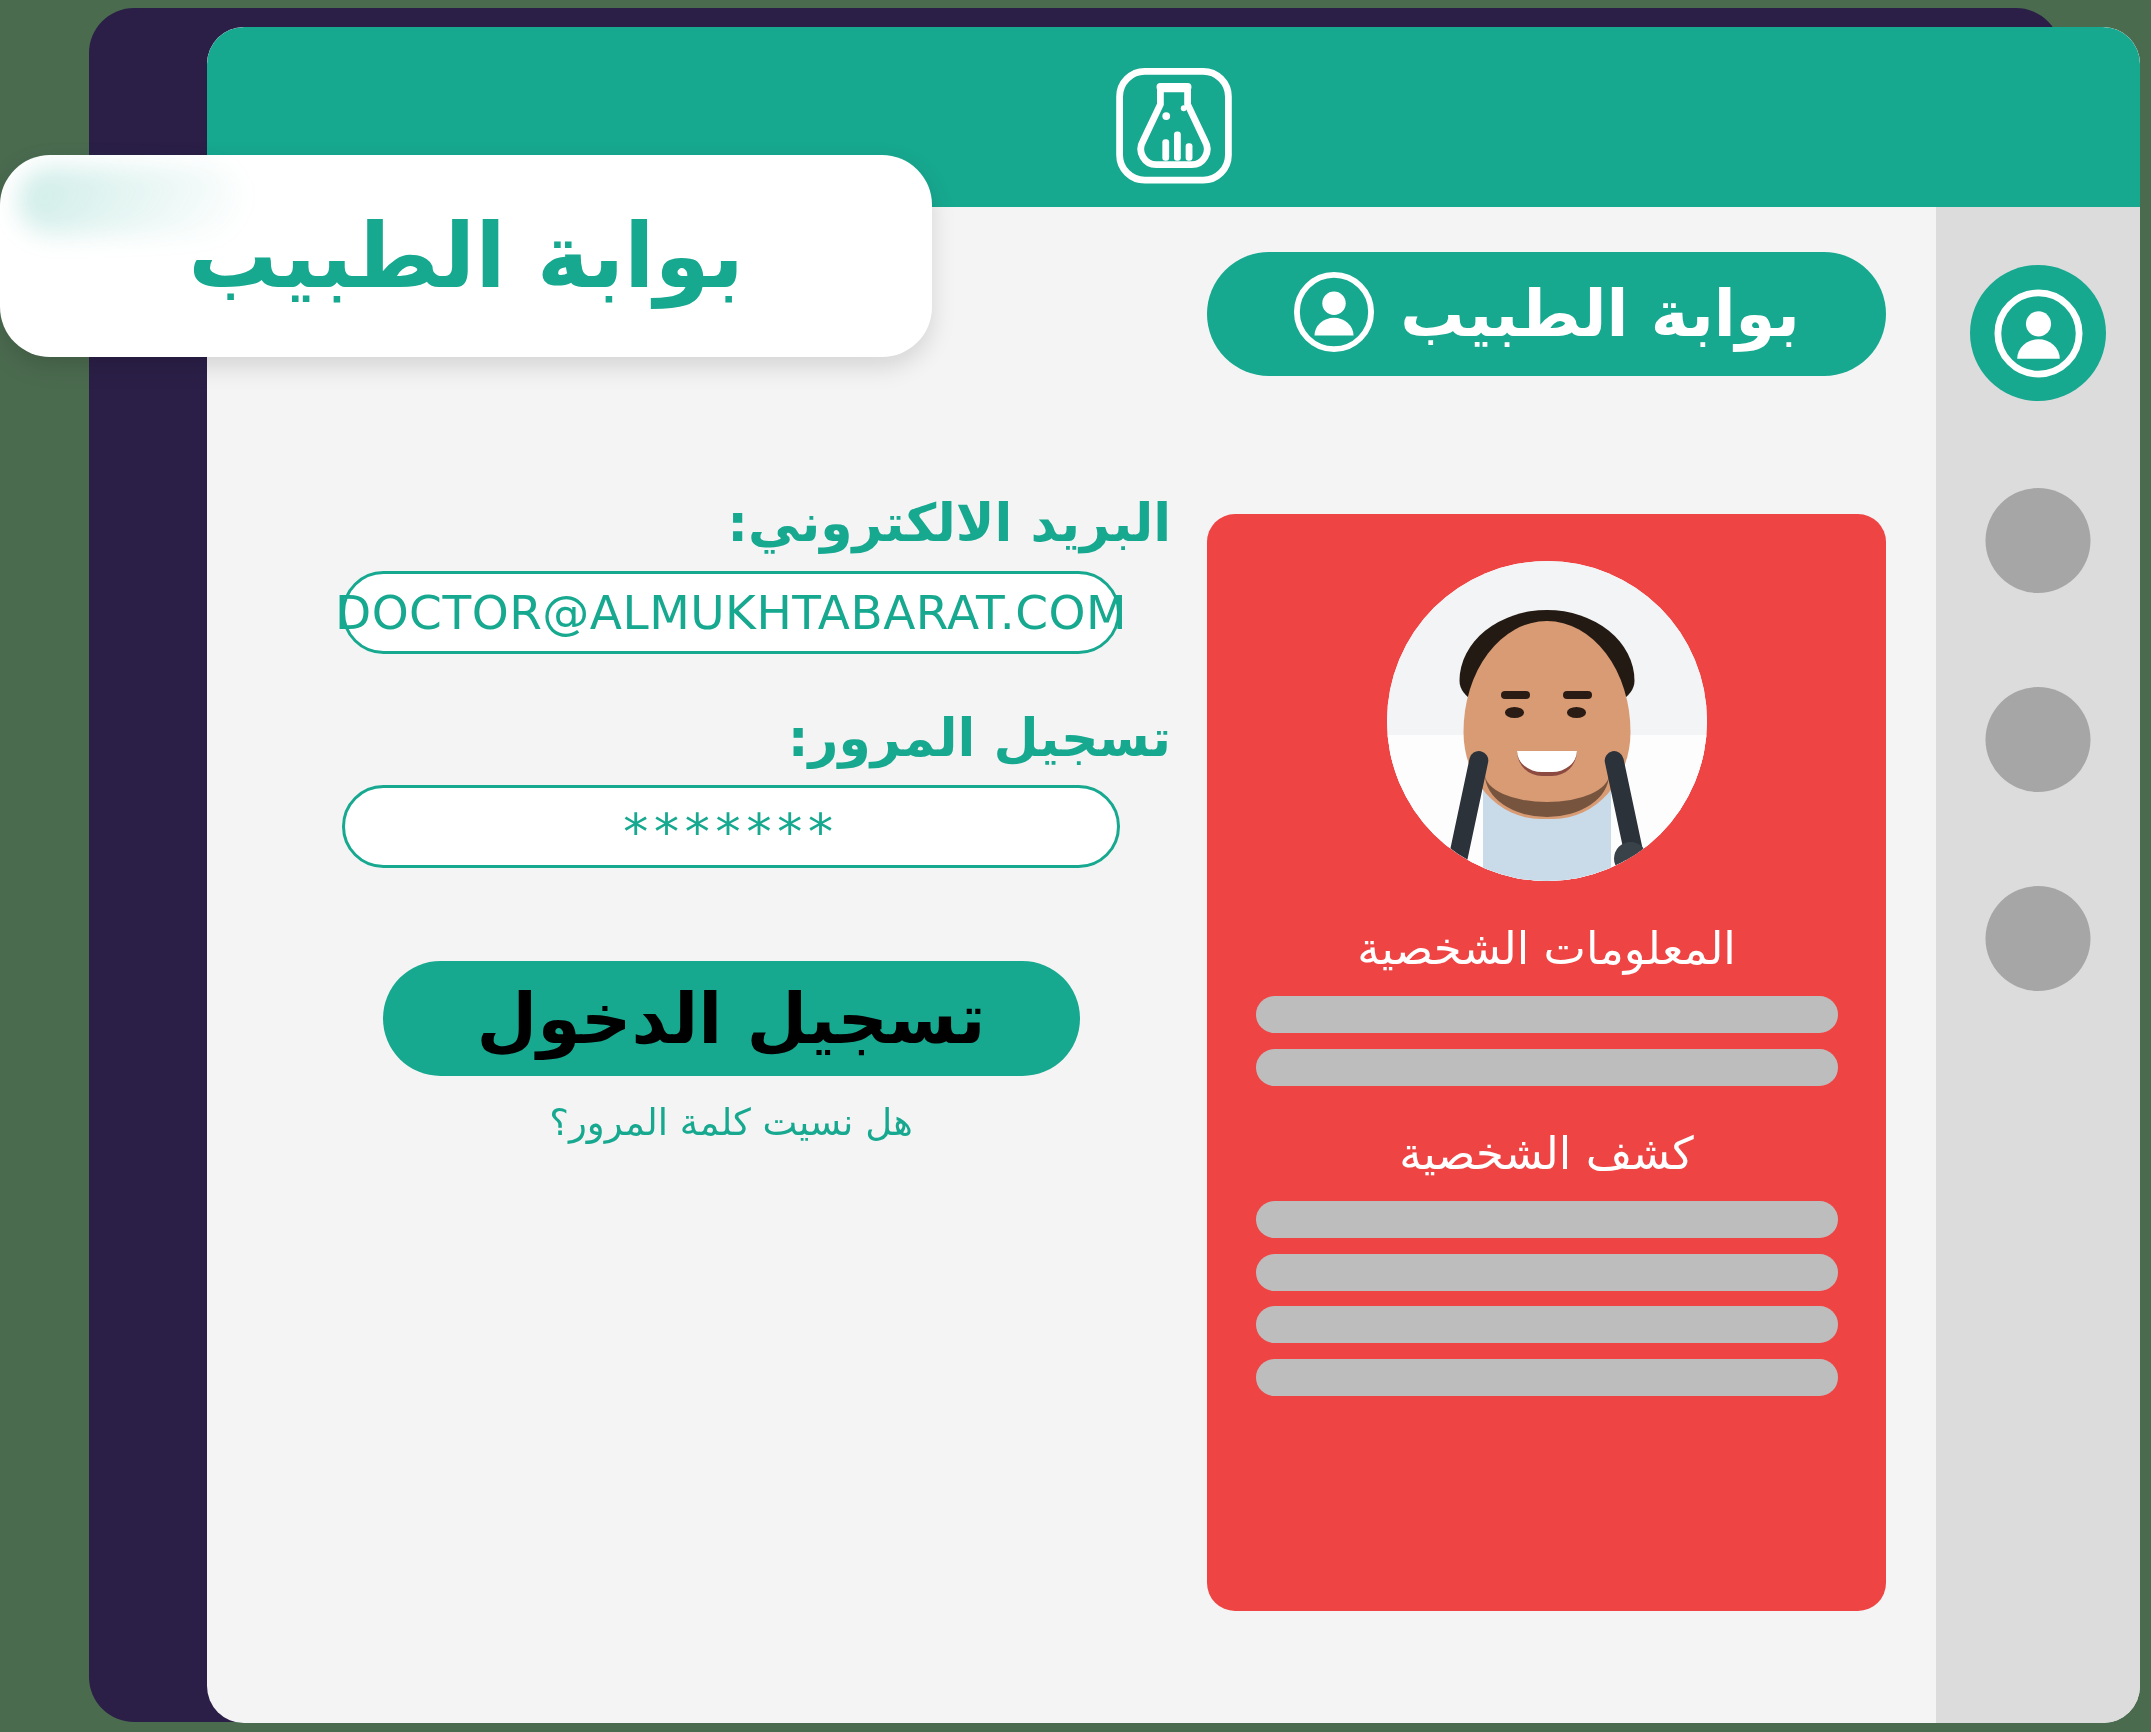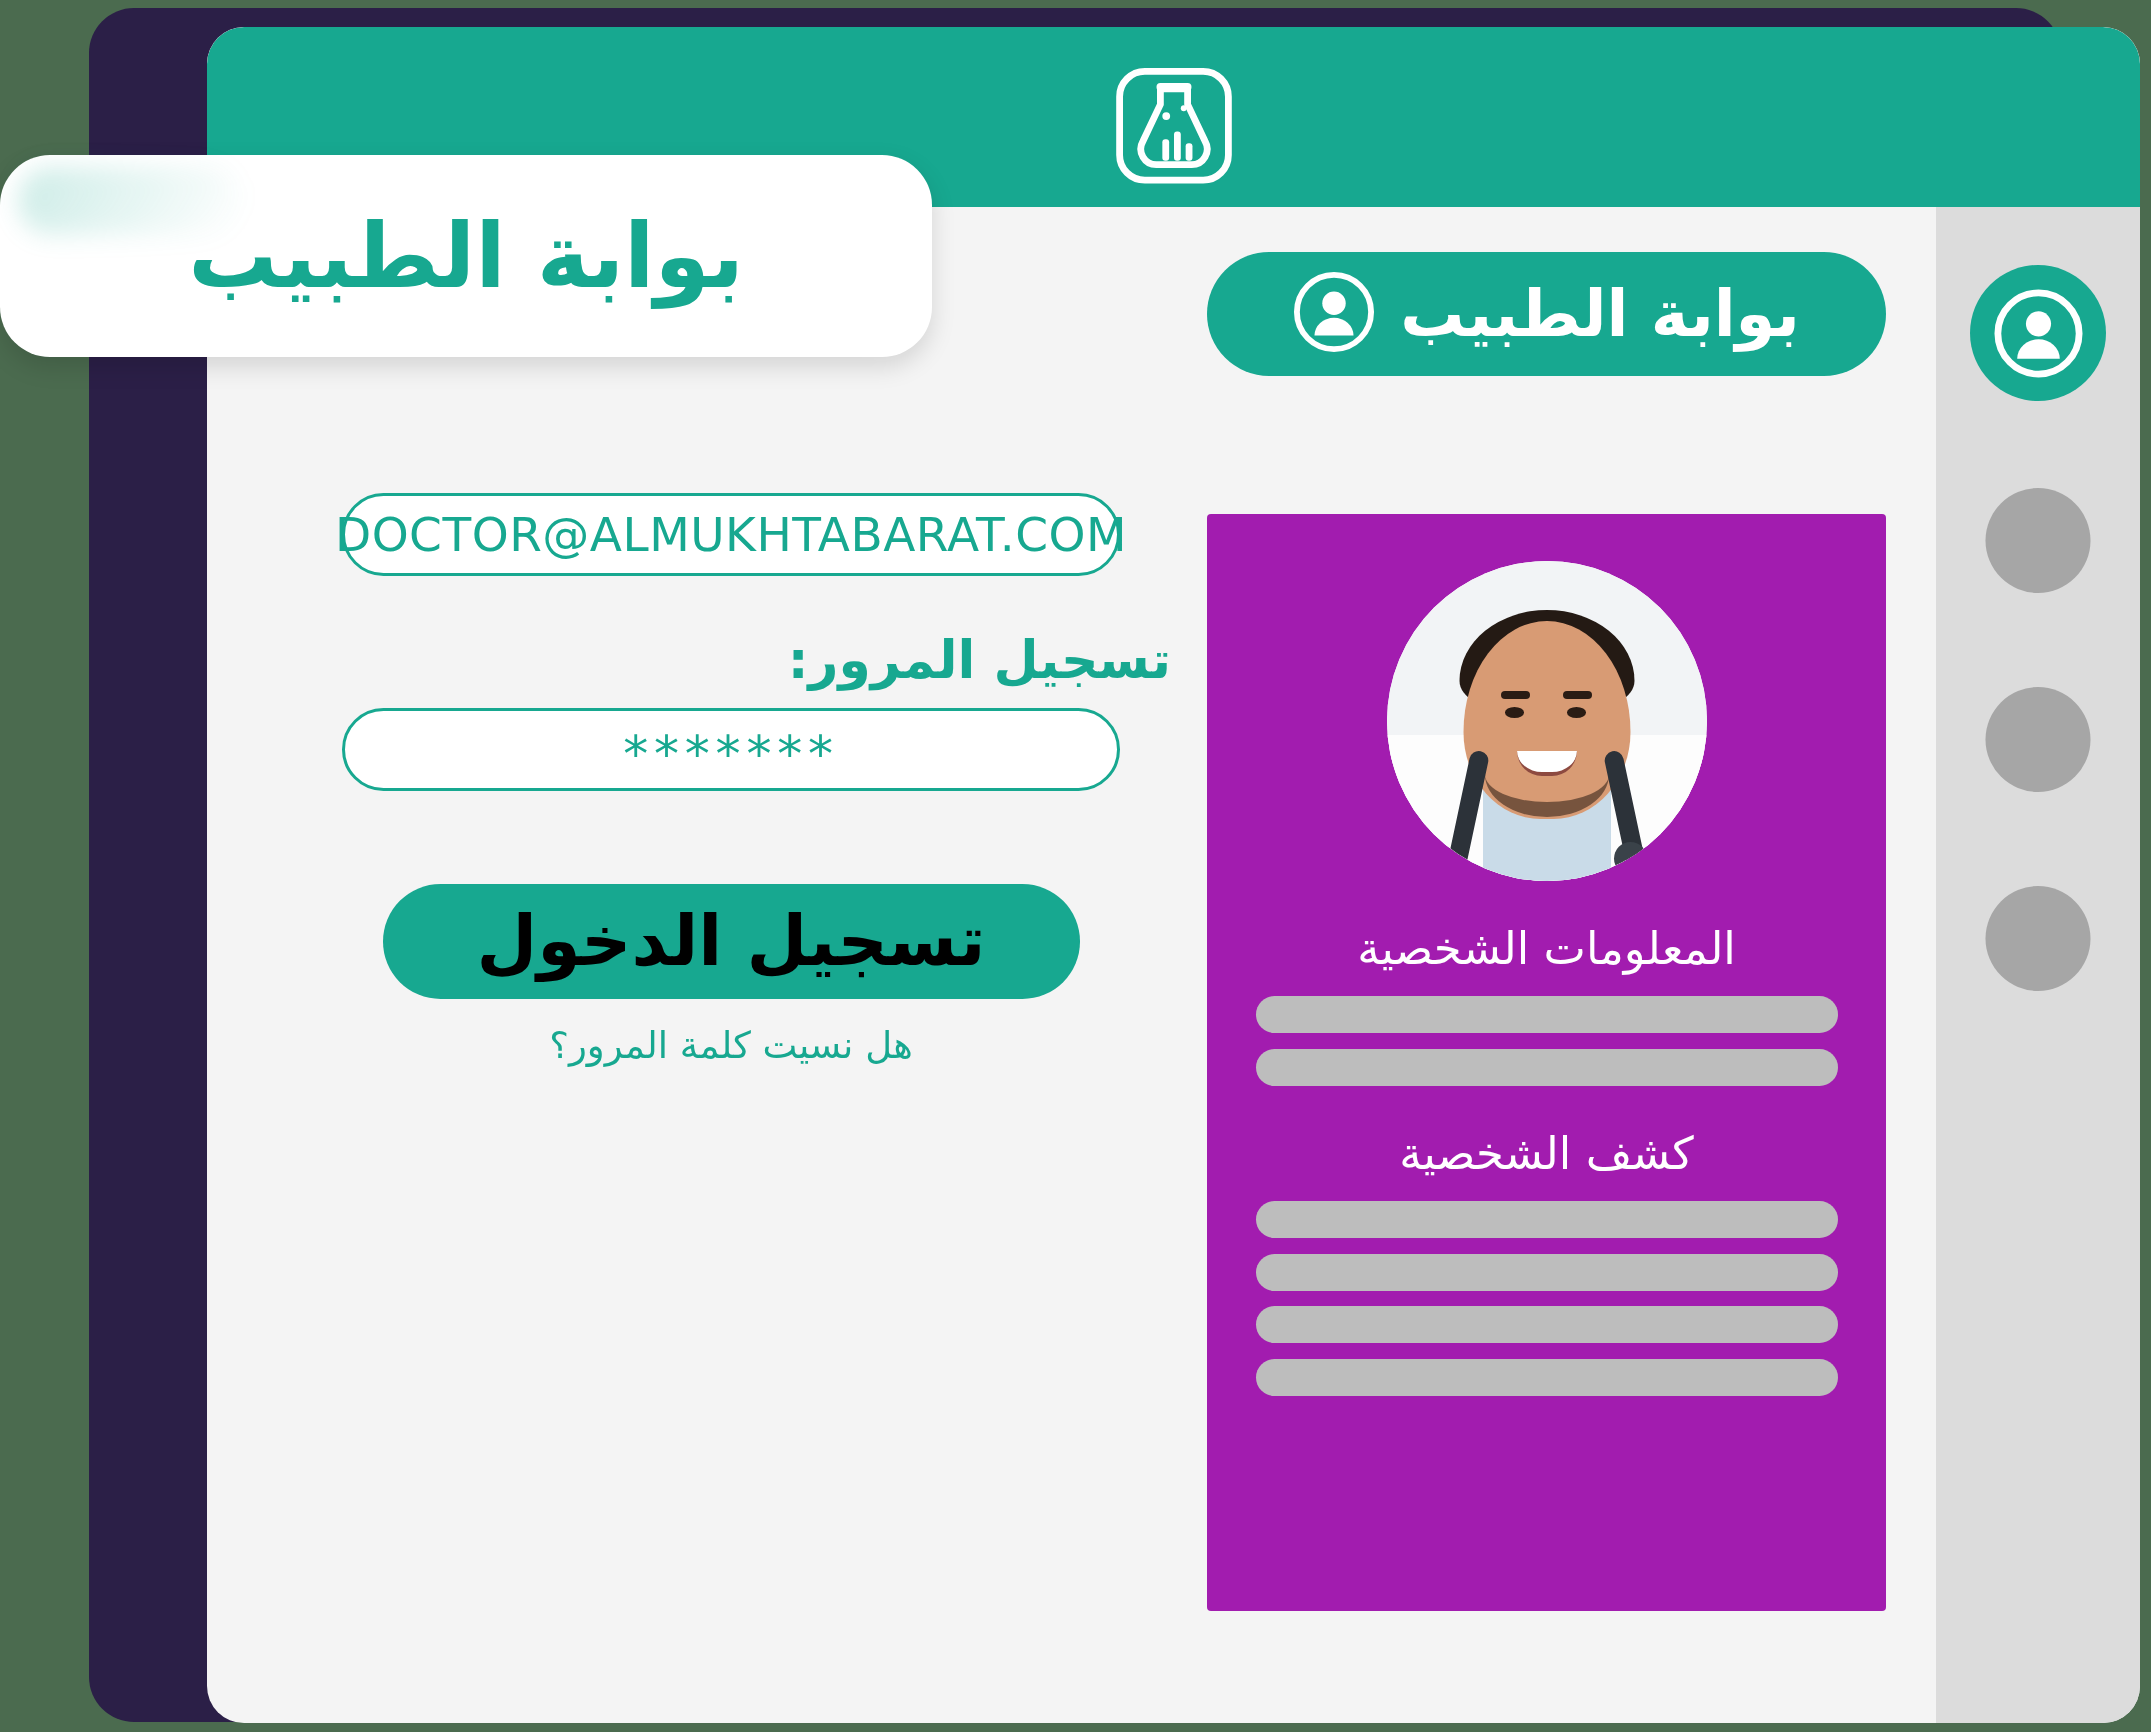--- a/index.html
+++ b/index.html
@@ -226,22 +226,22 @@
     font-weight: bold;
     font-family: "DejaVu Sans", sans-serif;
   }
 
   .profile-card {
     position: absolute;
     right: 254px;
     top: 487px;
     width: 679px;
     height: 1097px;
-    border-radius: 4px;
-    background: #a21caf;
+    border-radius: 28px;
+    background: #ef4444;
     padding-top: 47px;
   }
 
   .avatar-photo {
     margin: 0 auto;
     width: 320px;
     height: 320px;
     border-radius: 50%;
     overflow: hidden;
     background: #ffffff;
@@ -432,20 +432,21 @@
 
       <div class="section-title">كشف الشخصية</div>
       <div class="bar"></div>
       <div class="bar"></div>
 
       <div class="bar"></div>
       <div class="bar"></div>
     </div>
 
     <div class="login-panel">
+      <div class="field-label">البريد الالكتروني:</div>
       <div class="field-box" placeholder="DOCTOR@ALMUKHTABARAT.COM">DOCTOR@ALMUKHTABARAT.COM</div>
 
       <div class="gap-a"></div>
 
       <div class="field-label">تسجيل المرور:</div>
       <div class="field-box password" placeholder="*******">*******</div>
 
       <div class="login-button">تسجيل الدخول</div>
       <div class="forgot">هل نسيت كلمة المرور؟</div>
     </div>

